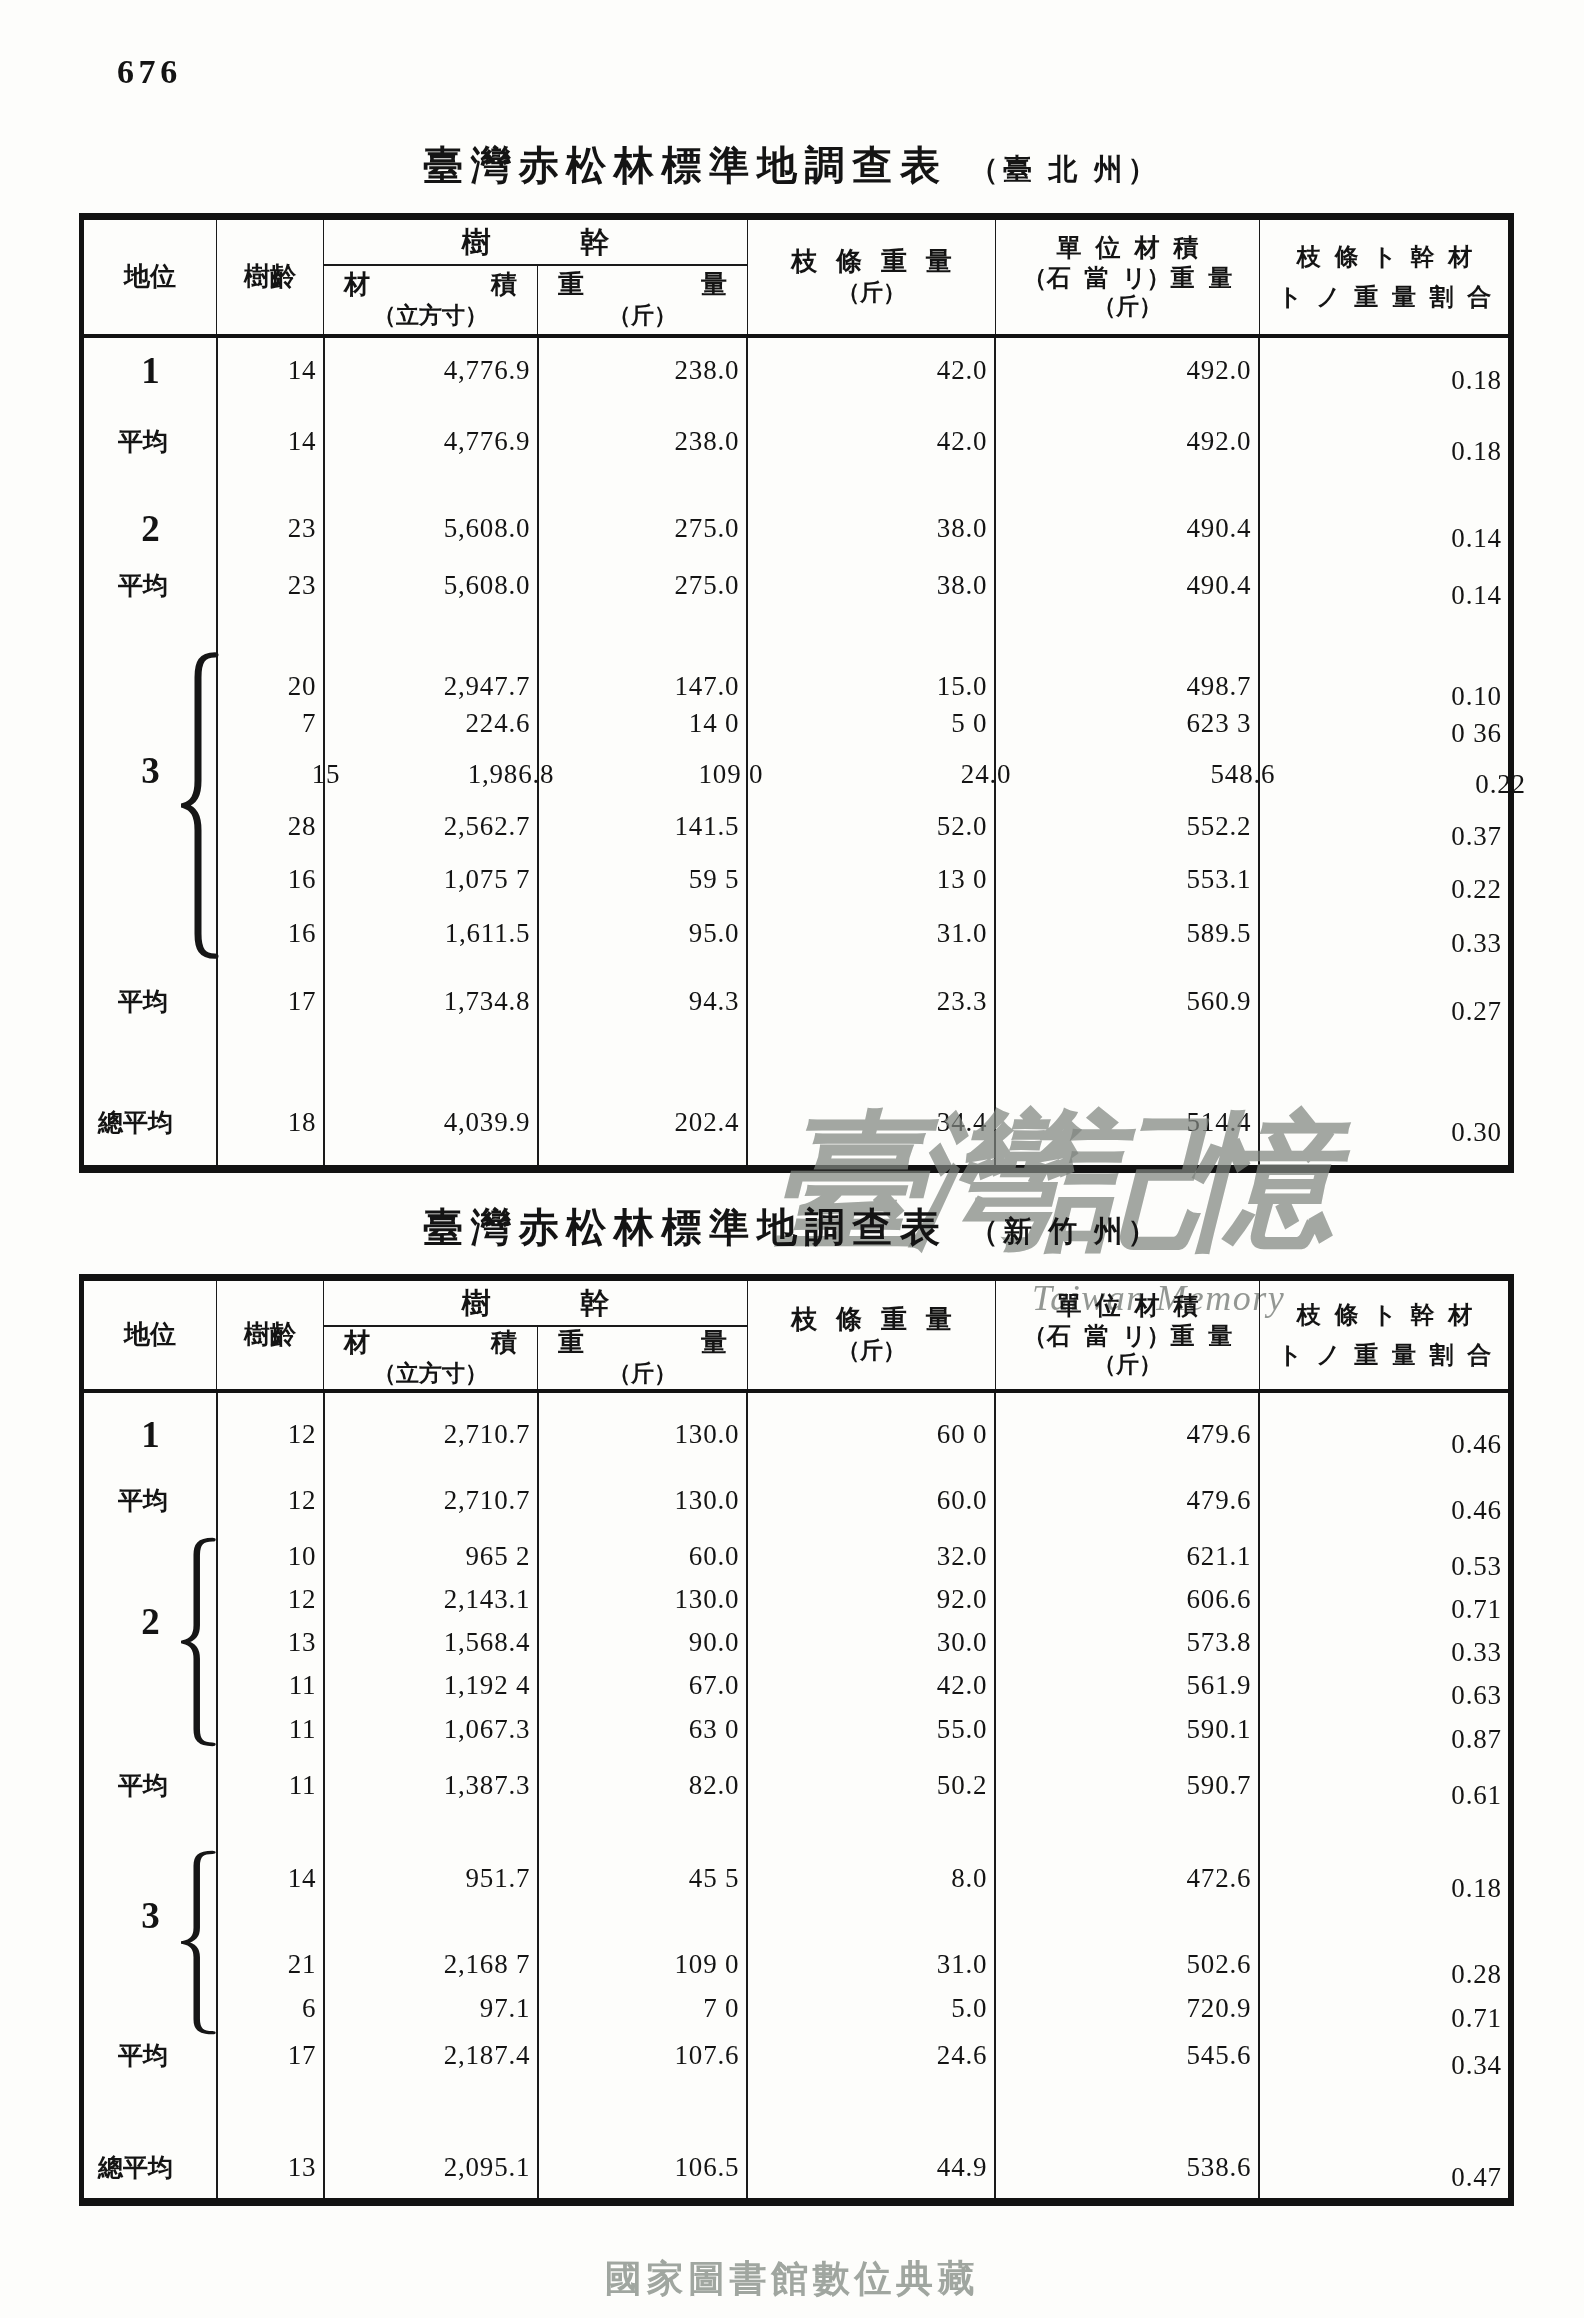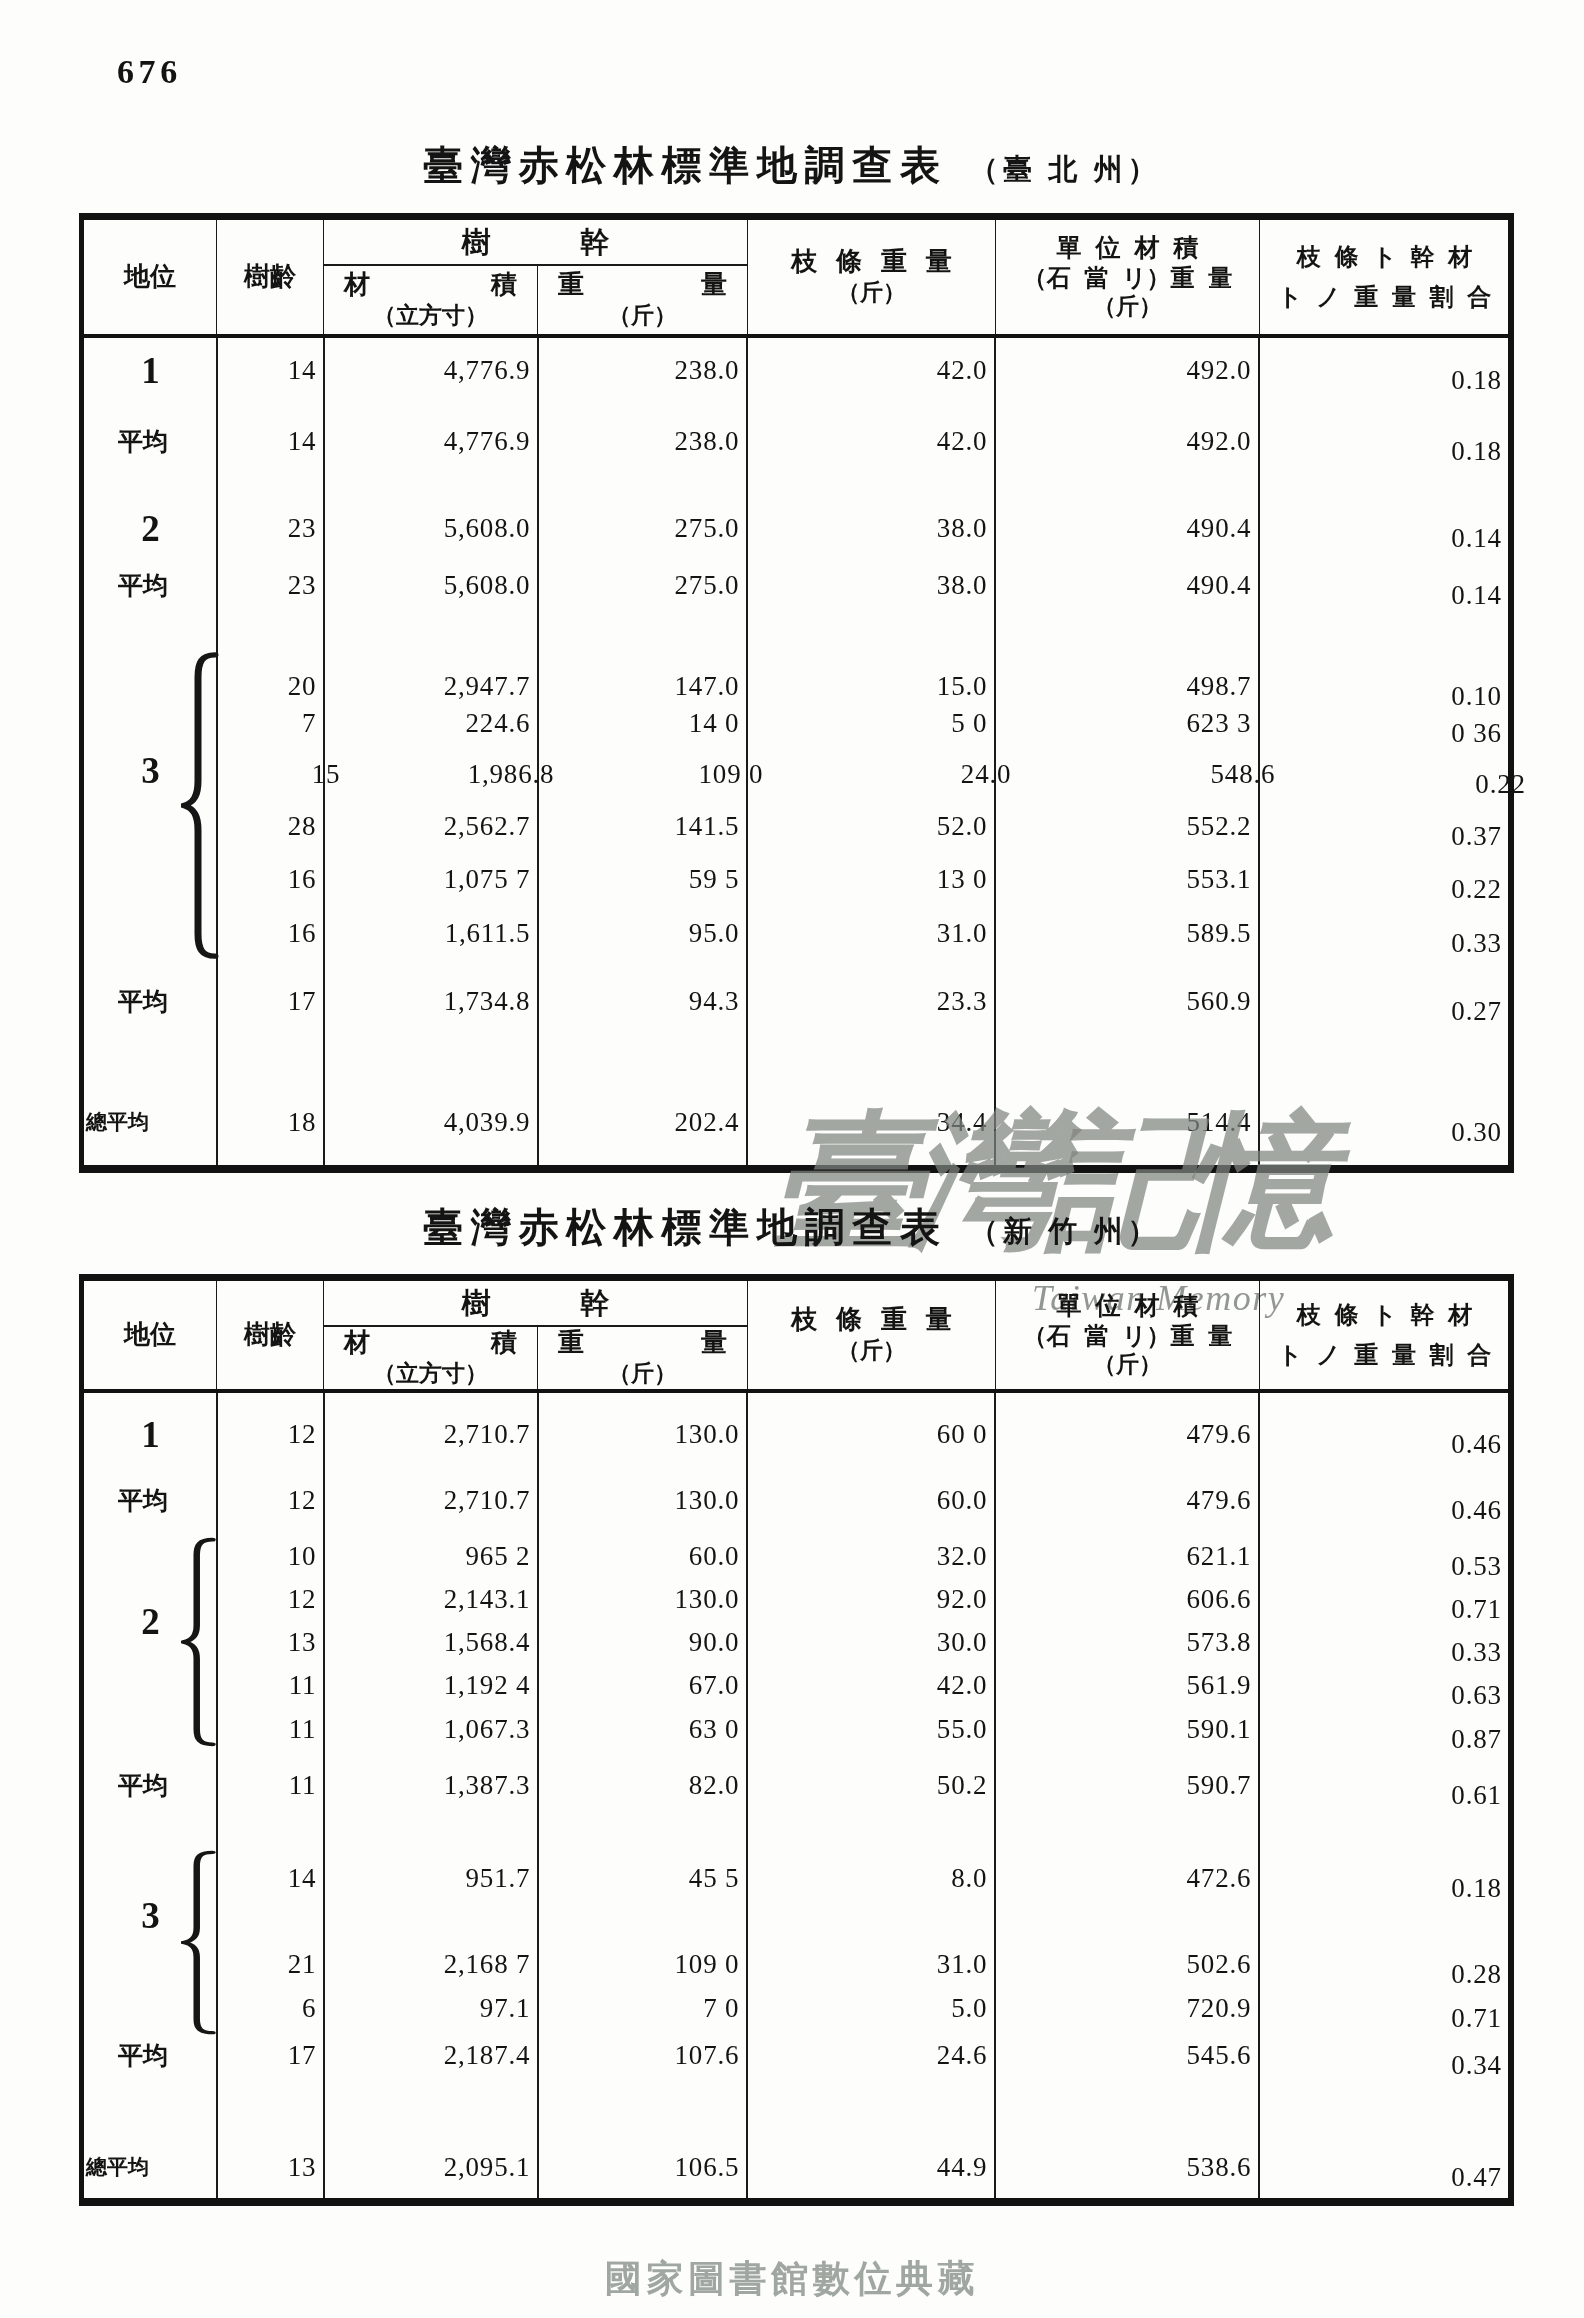--- a/index.html
+++ b/index.html
@@ -31,21 +31,21 @@
   .wspace2{word-spacing:7.7px;}
   .tbody{position:relative;}
   .vline{position:absolute;top:0;bottom:0;width:1.5px;background:#1a1a1a;}
   .row{position:absolute;left:0;display:grid;grid-template-columns:133px 107px 214px 209px 248px 264px 249px;
        align-items:center;width:1424px;}
   .val{text-align:right;padding-right:7.7px;font-size:27px;letter-spacing:0.8px;white-space:pre;}
   .val.last{padding-right:6.2px;margin-top:20px;}
   .sitecell{height:100%;display:flex;align-items:center;}
   .sitenum{justify-content:center;font-size:37px;font-weight:700;}
   .avg{font-family:"Liberation Sans","DejaVu Sans",sans-serif;font-weight:700;font-size:25px;padding-left:34px;}
-  .tavg{font-family:"Liberation Sans","DejaVu Sans",sans-serif;font-weight:700;font-size:21px;padding-left:2px;}
+  .tavg{font-family:"Liberation Sans","DejaVu Sans",sans-serif;font-weight:700;font-size:25px;padding-left:14px;}
   .glabel{position:absolute;left:0;width:133px;text-align:center;font-size:37px;font-weight:700;}
   .brace{position:absolute;}
   .brace svg{display:block;width:100%;height:100%;}
   .wm-main{position:absolute;left:773px;top:1083px;font-size:148px;font-weight:700;font-style:italic;
            letter-spacing:-10.8px;color:rgba(128,133,128,0.72);white-space:nowrap;pointer-events:none;}
   .wm-sub{position:absolute;left:1032px;top:1277px;font-size:36px;font-style:italic;
           color:rgba(128,133,128,0.85);letter-spacing:1.5px;pointer-events:none;}
   .caption{position:absolute;left:0;top:2254px;width:100%;text-align:center;font-size:37px;font-weight:700;
            letter-spacing:4.6px;color:rgba(150,156,150,0.9);}
 </style>

